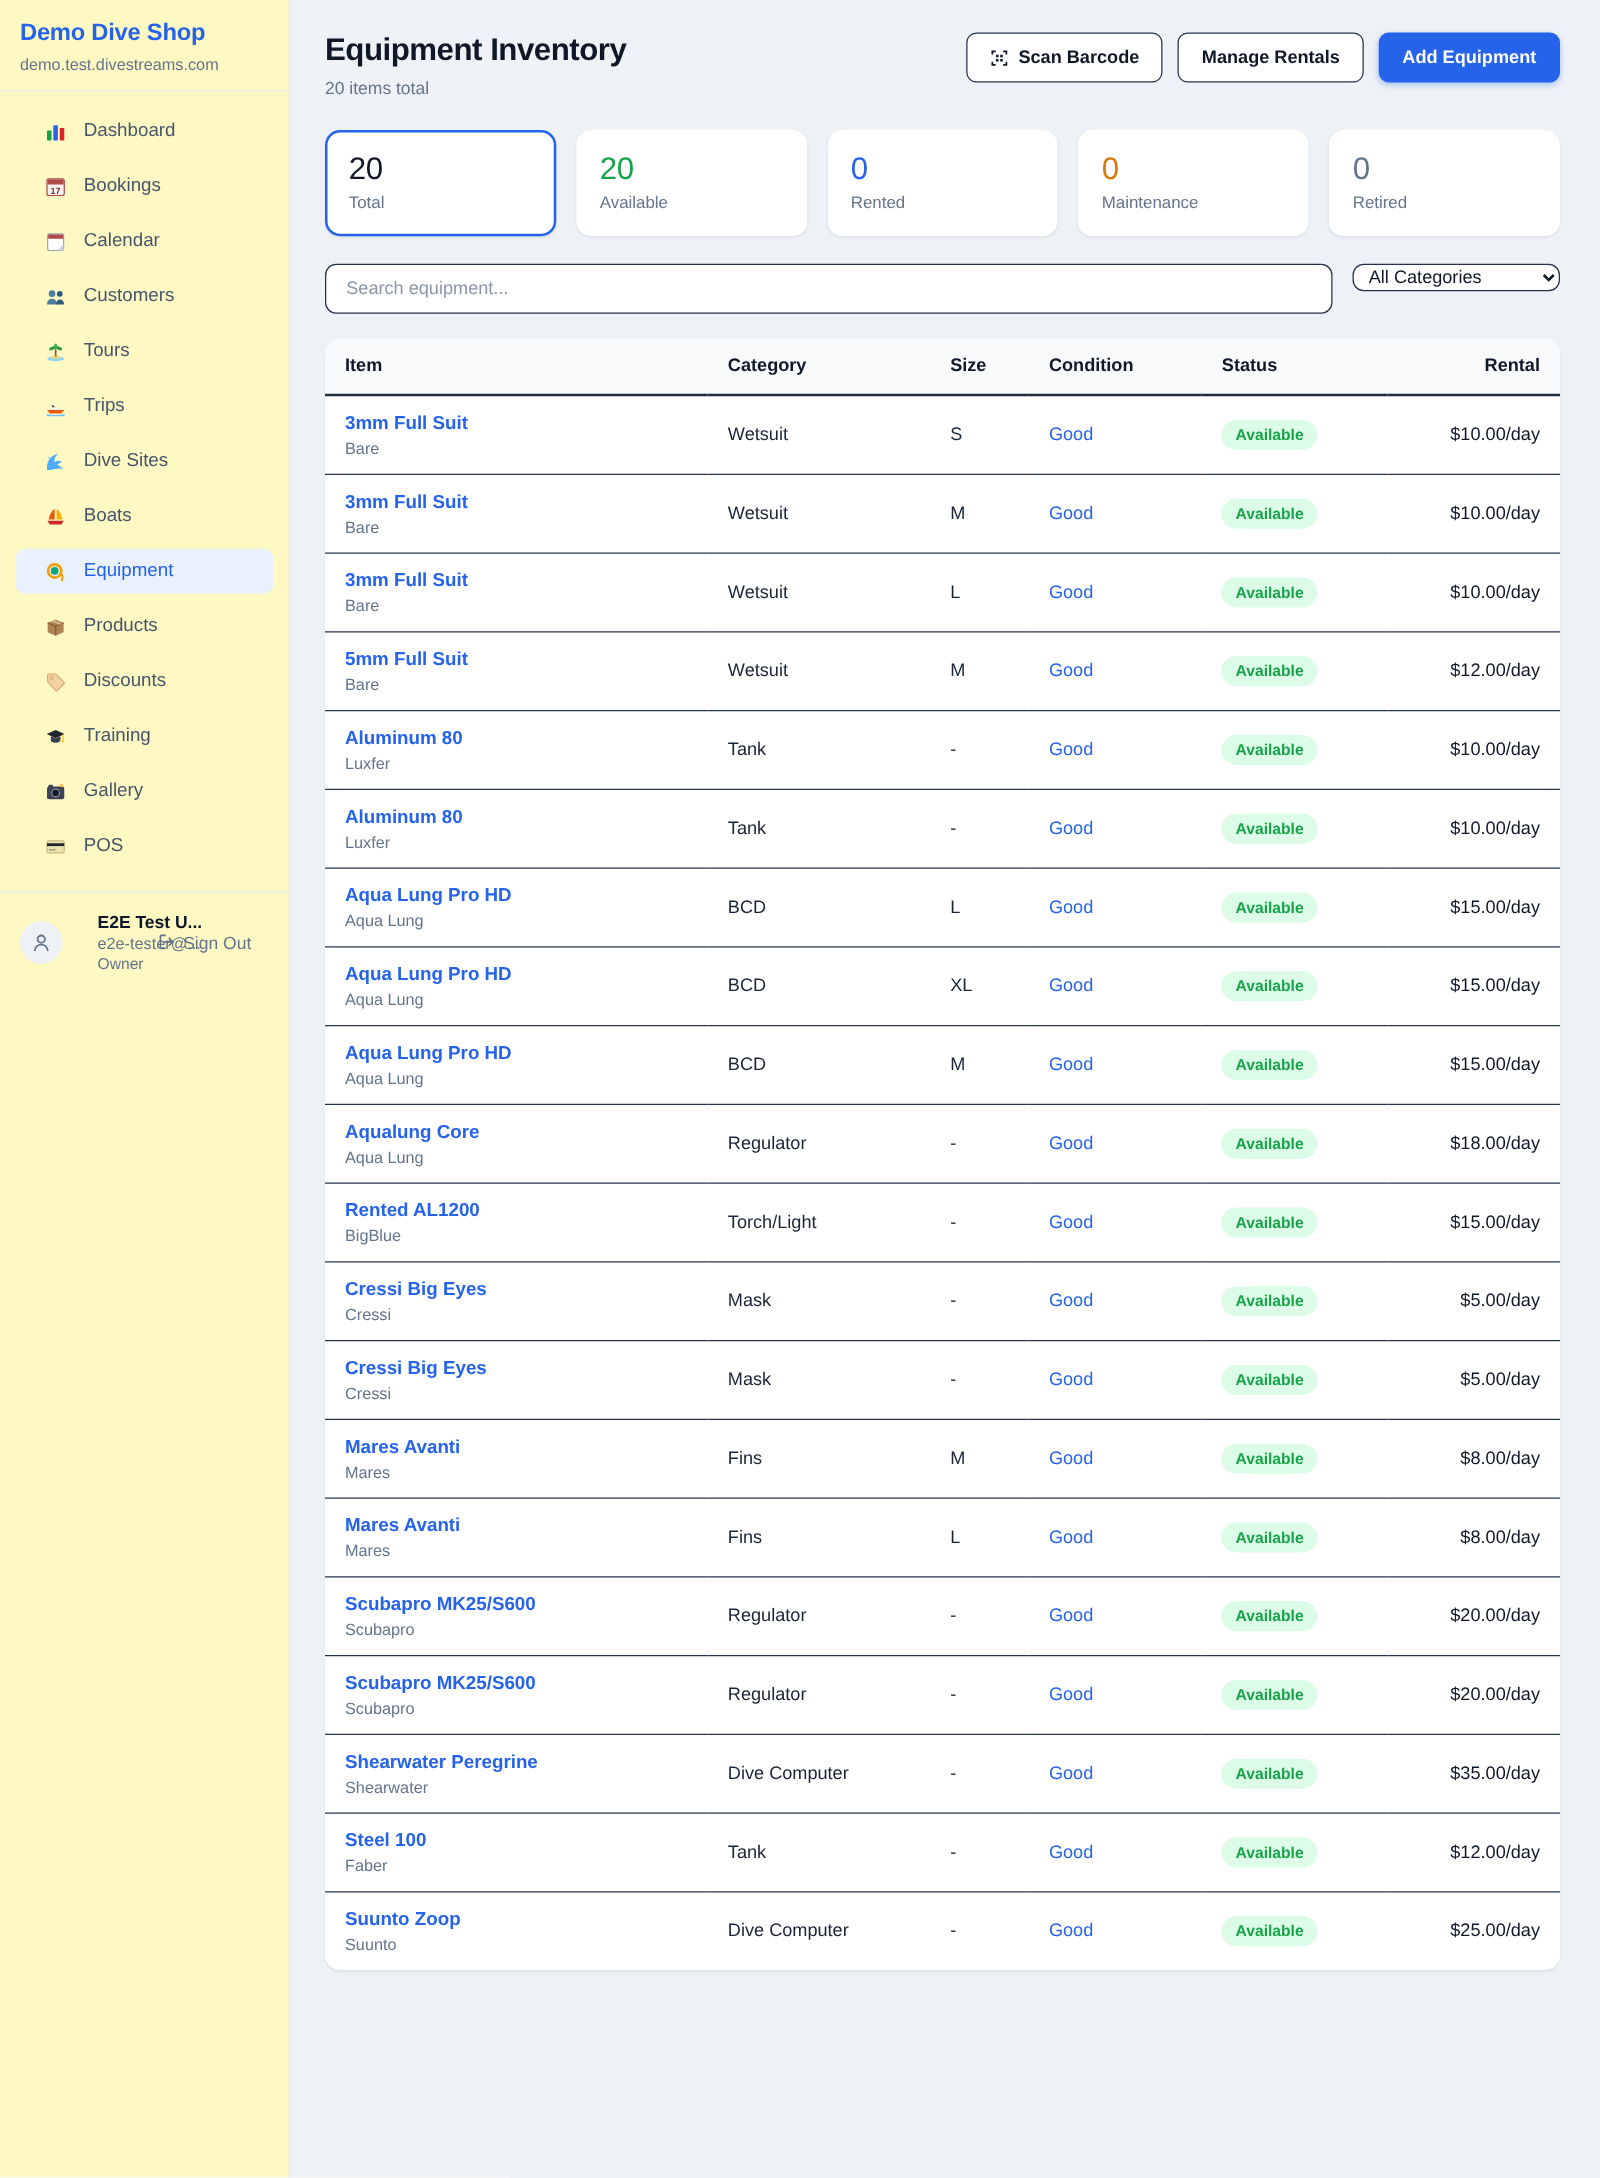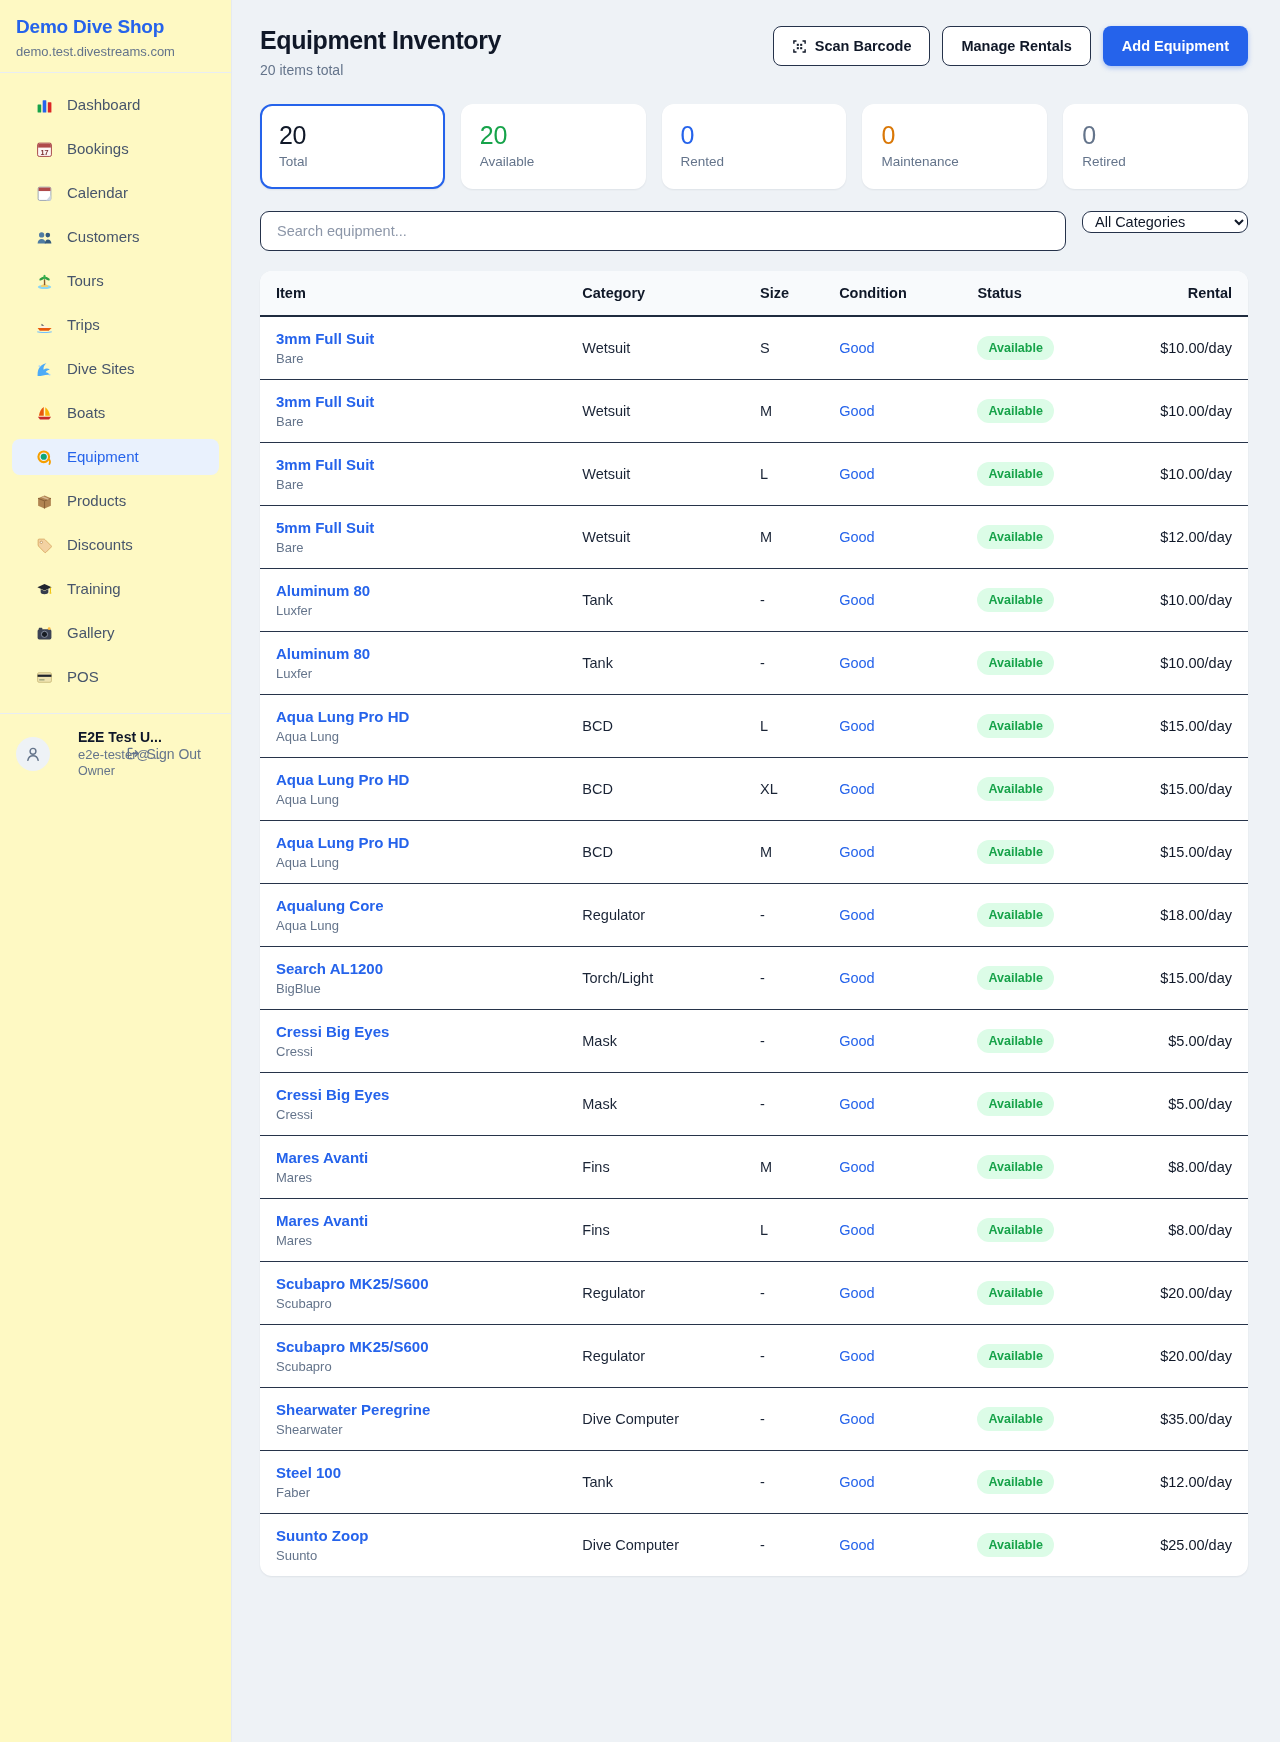--- a/index.html
+++ b/index.html
@@ -464,21 +464,21 @@
       <div class="item-brand">Aqua Lung</div>
     </td>
     <td class="cell-text">Regulator</td>
     <td class="cell-text">-</td>
     <td><span class="cond-link">Good</span></td>
     <td><span class="badge">Available</span></td>
     <td class="rental-cell">$18.00/day</td>
   </tr>
           <tr>
     <td>
-      <div class="item-name">Search AL1200</div>
+      <div class="item-name">Rented AL1200</div>
       <div class="item-brand">BigBlue</div>
     </td>
     <td class="cell-text">Torch/Light</td>
     <td class="cell-text">-</td>
     <td><span class="cond-link">Good</span></td>
     <td><span class="badge">Available</span></td>
     <td class="rental-cell">$15.00/day</td>
   </tr>
           <tr>
     <td>

